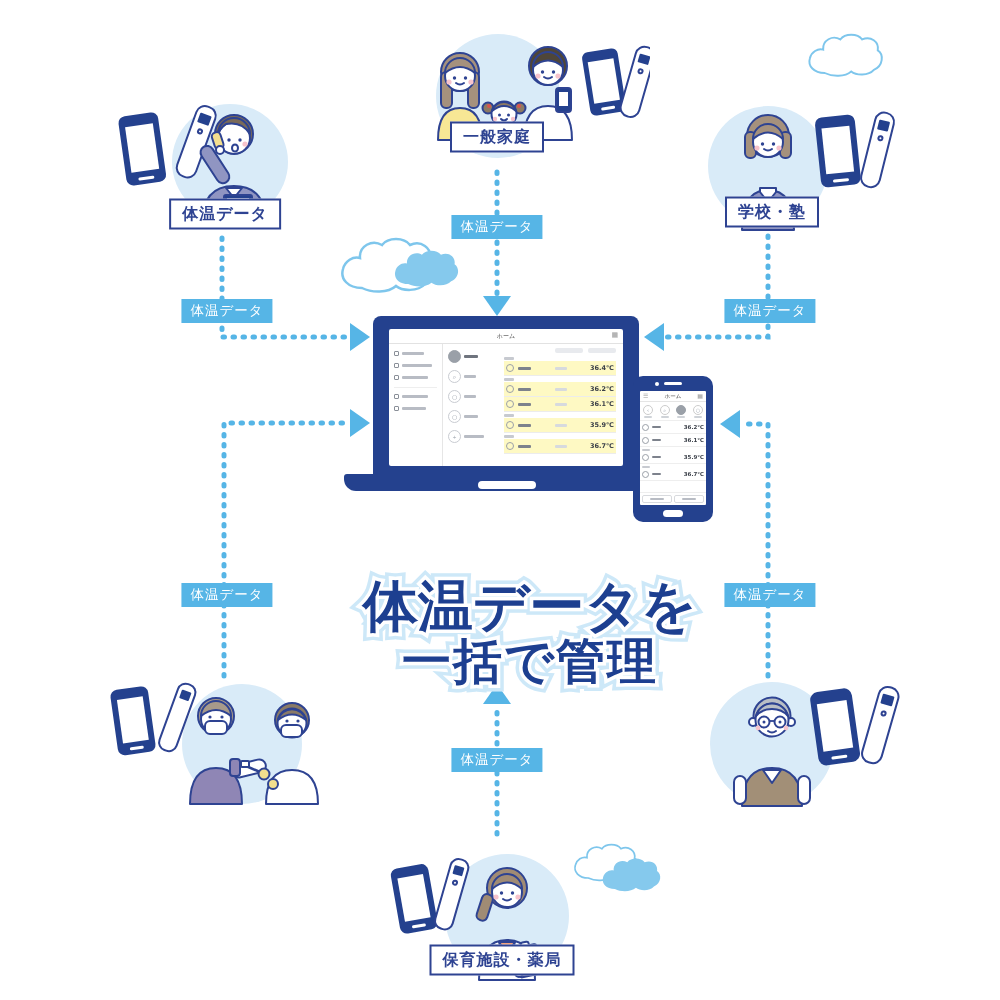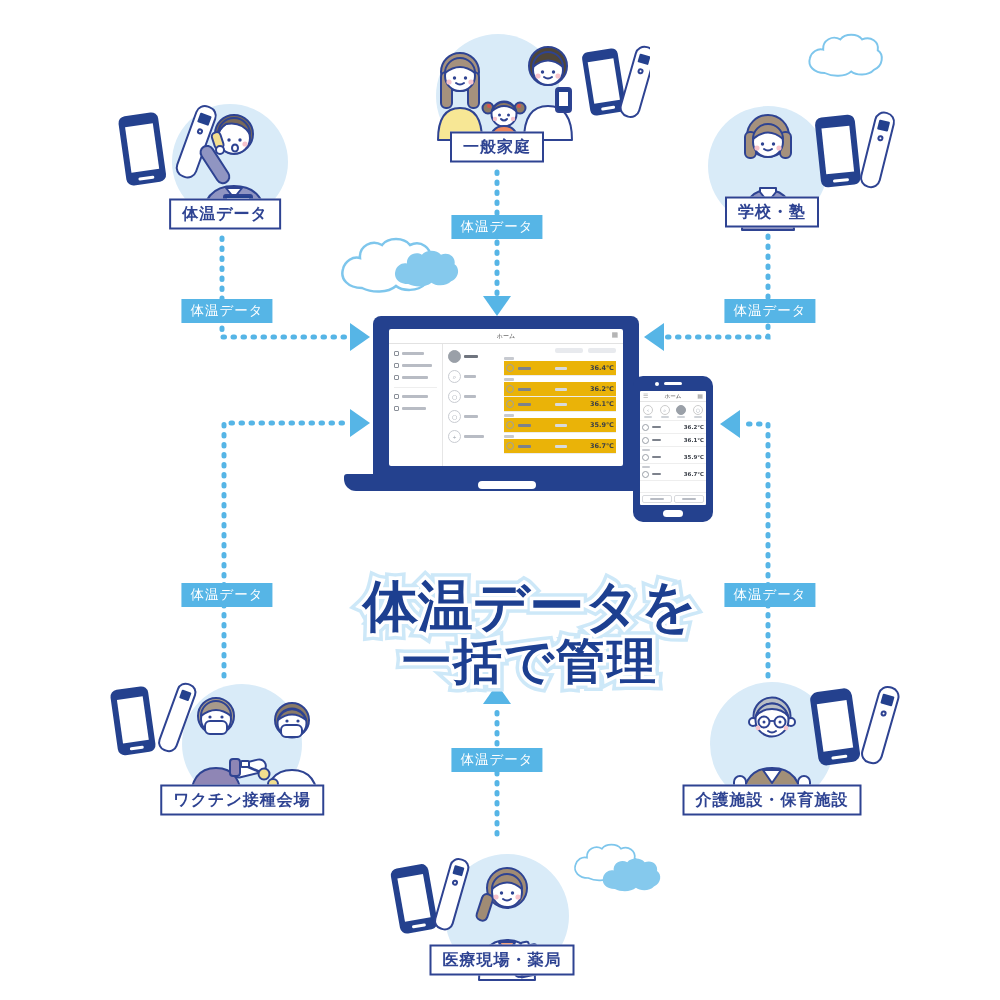--- a/index.html
+++ b/index.html
@@ -26,21 +26,21 @@
 .sbar{height:3px;background:#b8bcc4;border-radius:1px;}
 .side-div{height:1px;background:#eee;margin:6px 0;}
 .sc-filter{width:54px;padding:6px 5px;display:flex;flex-direction:column;gap:7px;flex:0 0 auto;}
 .fil{display:flex;align-items:center;gap:3px;}
 .fcirc{width:13px;height:13px;border-radius:50%;border:1px solid #c9ccd2;background:#fff;display:flex;align-items:center;justify-content:center;color:#9aa1ab;font-size:6px;line-height:1;flex:0 0 auto;}
 .fcirc.solid{background:#9aa0a8;border-color:#9aa0a8;}
 .sc-list{flex:1;padding:3px 7px 4px;display:flex;flex-direction:column;min-width:0;}
 .list-head{display:flex;justify-content:flex-end;gap:5px;margin:1px 0 2px;}
 .lh-chip{height:5px;width:28px;background:#e8eaee;border-radius:2px;}
 .group-lab{height:3px;width:10px;background:#c7cad0;border-radius:1px;margin:2px 0 1px;}
-.row{display:flex;align-items:center;gap:4px;border-bottom:1px solid #ececec;padding:3px 2px;background:#eab308;}
+.row{display:flex;align-items:center;gap:4px;border-bottom:1px solid #ececec;padding:3px 2px;background:#fef9c3;}
 .avatar{width:8px;height:8px;border-radius:50%;border:1px solid #9aa0a8;flex:0 0 auto;}
 .nbar{width:13px;height:3px;background:#7d828c;border-radius:1px;flex:0 0 auto;}
 .mid{flex:1;display:flex;justify-content:center;}
 .mbar{width:12px;height:3px;background:#d7dade;border-radius:1px;}
 .temp{font-weight:bold;color:#3a3f48;font-size:6.5px;white-space:nowrap;}
 
 .phone-body{left:633px;top:376px;width:80px;height:146px;background:#24418e;border-radius:10px;padding:15px 7px 17px;z-index:4;}
 .phone-speaker{position:absolute;top:6px;left:50%;transform:translateX(-50%);width:18px;height:3px;background:#fff;border-radius:2px;}
 .phone-cam{position:absolute;top:6px;left:22px;width:4px;height:4px;background:#fff;border-radius:50%;}
 .phone-home{position:absolute;bottom:5px;left:50%;transform:translateX(-50%);width:20px;height:7px;background:#fff;border-radius:4px;}
@@ -504,26 +504,24 @@
     <div class="hlayer lay-white" aria-hidden="true">
       <div class="hl1">体温データを</div>
       <div class="hl2">一括で管理</div>
     </div>
     <div class="hlayer lay-fill">
       <div class="hl1">体温データを</div>
       <div class="hl2">一括で管理</div>
     </div>
   </div>
 
-  <div class="node-label" style="left:497px;top:147px;">一般家庭</div>
+  <div class="node-label" style="left:497px;top:137px;">一般家庭</div>
   <div class="node-label" style="left:225px;top:214px;">体温データ</div>
   <div class="node-label" style="left:772px;top:212px;font-family:Liberation Serif, serif;">学校・塾</div>
-  <div class="node-label" style="left:242px;top:800px;">ワクチン接種会場</div>
-  <div class="node-label" style="left:772px;top:800px;">介護施設・保育施設</div>
-  <div class="node-label" style="left:502px;top:960px;">医療現場・薬局</div>
+  <div class="node-label" style="left:502px;top:960px;">保育施設・薬局</div>
 
   <div class="chip" style="left:497px;top:227px;">体温データ</div>
   <div class="chip" style="left:227px;top:311px;">体温データ</div>
   <div class="chip" style="left:770px;top:311px;">体温データ</div>
   <div class="chip" style="left:227px;top:595px;">体温データ</div>
   <div class="chip" style="left:770px;top:595px;">体温データ</div>
   <div class="chip" style="left:497px;top:760px;">体温データ</div>
 
 </div>
 

